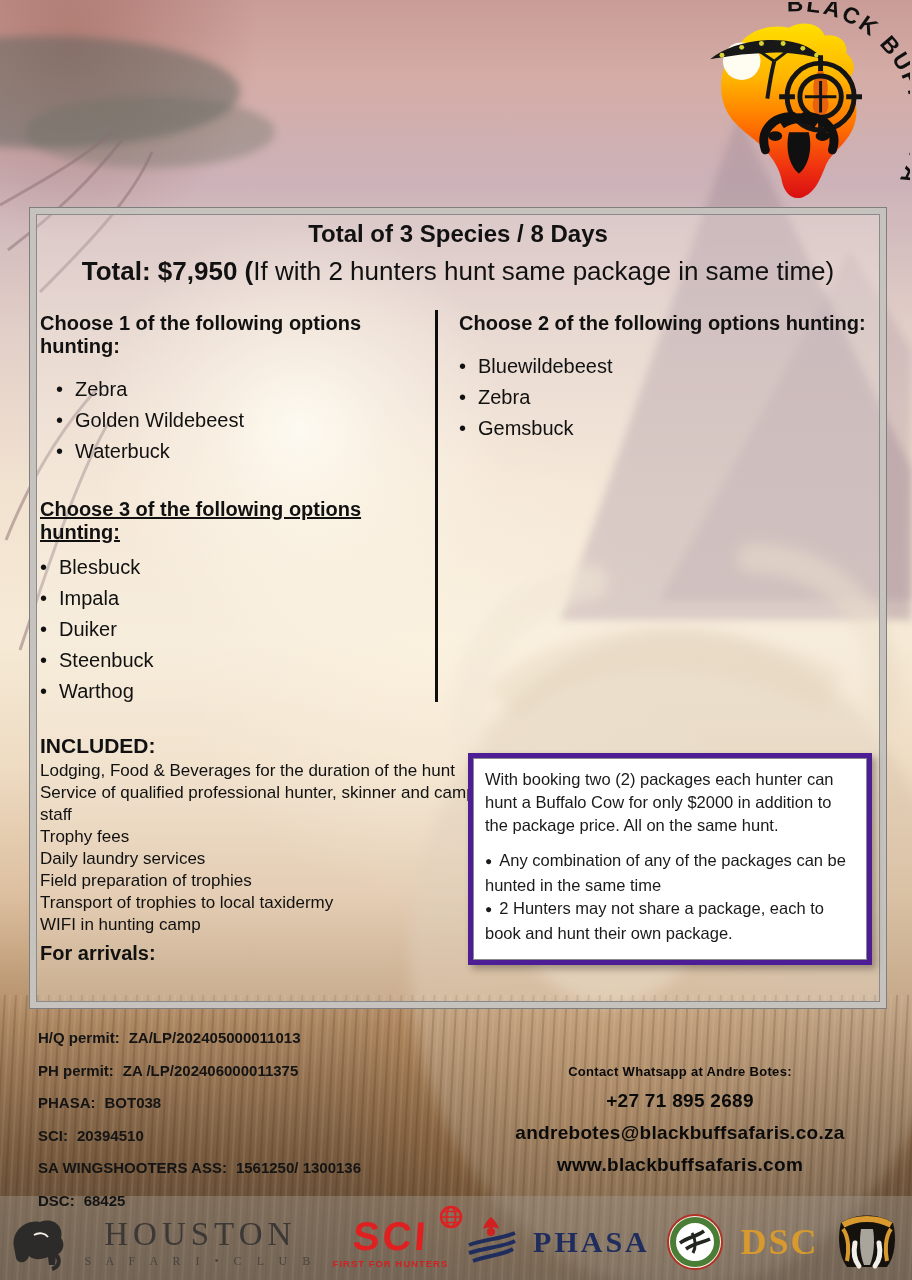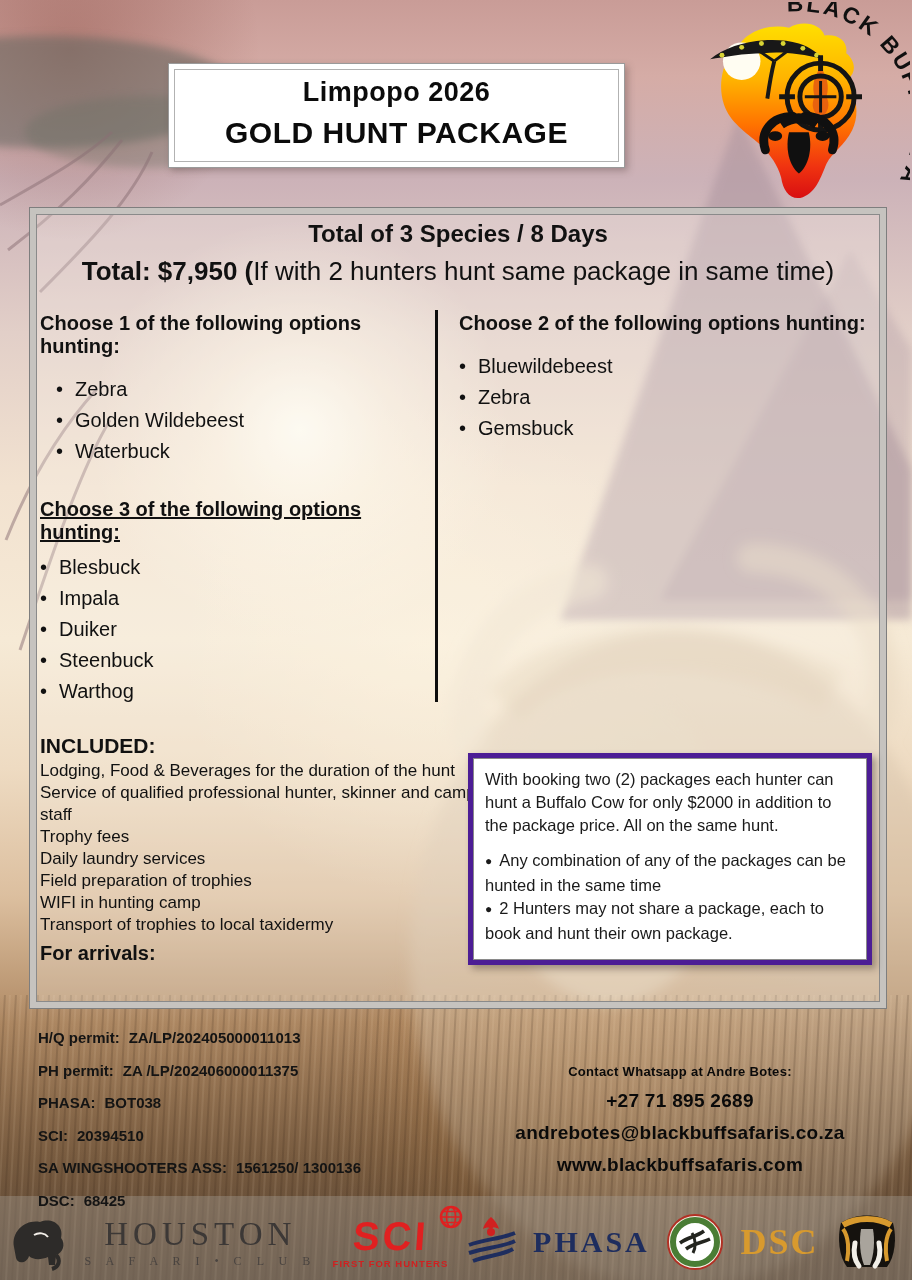--- a/index.html
+++ b/index.html
@@ -144,24 +144,20 @@
       <path d="M505,705 C565,638 722,630 832,692" stroke="#d9c6a8" stroke-width="44" fill="none" opacity="0.35"></path>
     </g>
 
     <g>
       <rect x="0" y="995" width="912" height="285" fill="url(#grassFade)"></rect>
       <rect x="0" y="995" width="912" height="285" fill="url(#grass)" opacity="0.75"></rect>
       <rect x="0" y="1196" width="912" height="84" fill="#a39a92" opacity="0.4"></rect>
     </g>
   </svg>
 
-  <div class="title-box">
-    <div class="t1">Limpopo 2026</div>
-    <div class="t2">GOLD HUNT PACKAGE</div>
-  </div>
 
   <svg class="logo" viewBox="0 0 240 215">
     <defs>
       <linearGradient id="agrad" x1="0" y1="0" x2="0" y2="1">
         <stop offset="0" stop-color="#ffdf00"></stop>
         <stop offset="0.32" stop-color="#ffb300"></stop>
         <stop offset="0.58" stop-color="#ff7300"></stop>
         <stop offset="0.82" stop-color="#f03310"></stop>
         <stop offset="1" stop-color="#d80f12"></stop>
       </linearGradient>
@@ -242,22 +238,22 @@
       </ul>
     </div>
 
     <div class="included">
       <div class="inc-h">INCLUDED:</div>
       <div class="inc-line">Lodging, Food &amp; Beverages for the duration of the hunt</div>
       <div class="inc-line">Service of qualified professional hunter, skinner and camp staff</div>
       <div class="inc-line">Trophy fees</div>
       <div class="inc-line">Daily laundry services</div>
       <div class="inc-line">Field preparation of trophies</div>
+      <div class="inc-line">Transport of trophies to local taxidermy</div>
       <div class="inc-line">WIFI in hunting camp</div>
-      <div class="inc-line">Transport of trophies to local taxidermy</div>
     </div>
 
     <div class="arrivals">For arrivals:</div>
 
     <div class="info-box">
       <p>With booking two (2) packages each hunter can hunt a Buffalo Cow for only $2000 in addition to the package price. All on the same hunt.</p>
       <ul class="ib">
         <li>Any combination of any of the packages can be hunted in the same time</li>
         <li>2 Hunters may not share a package, each to book and hunt their own package.</li>
       </ul>

